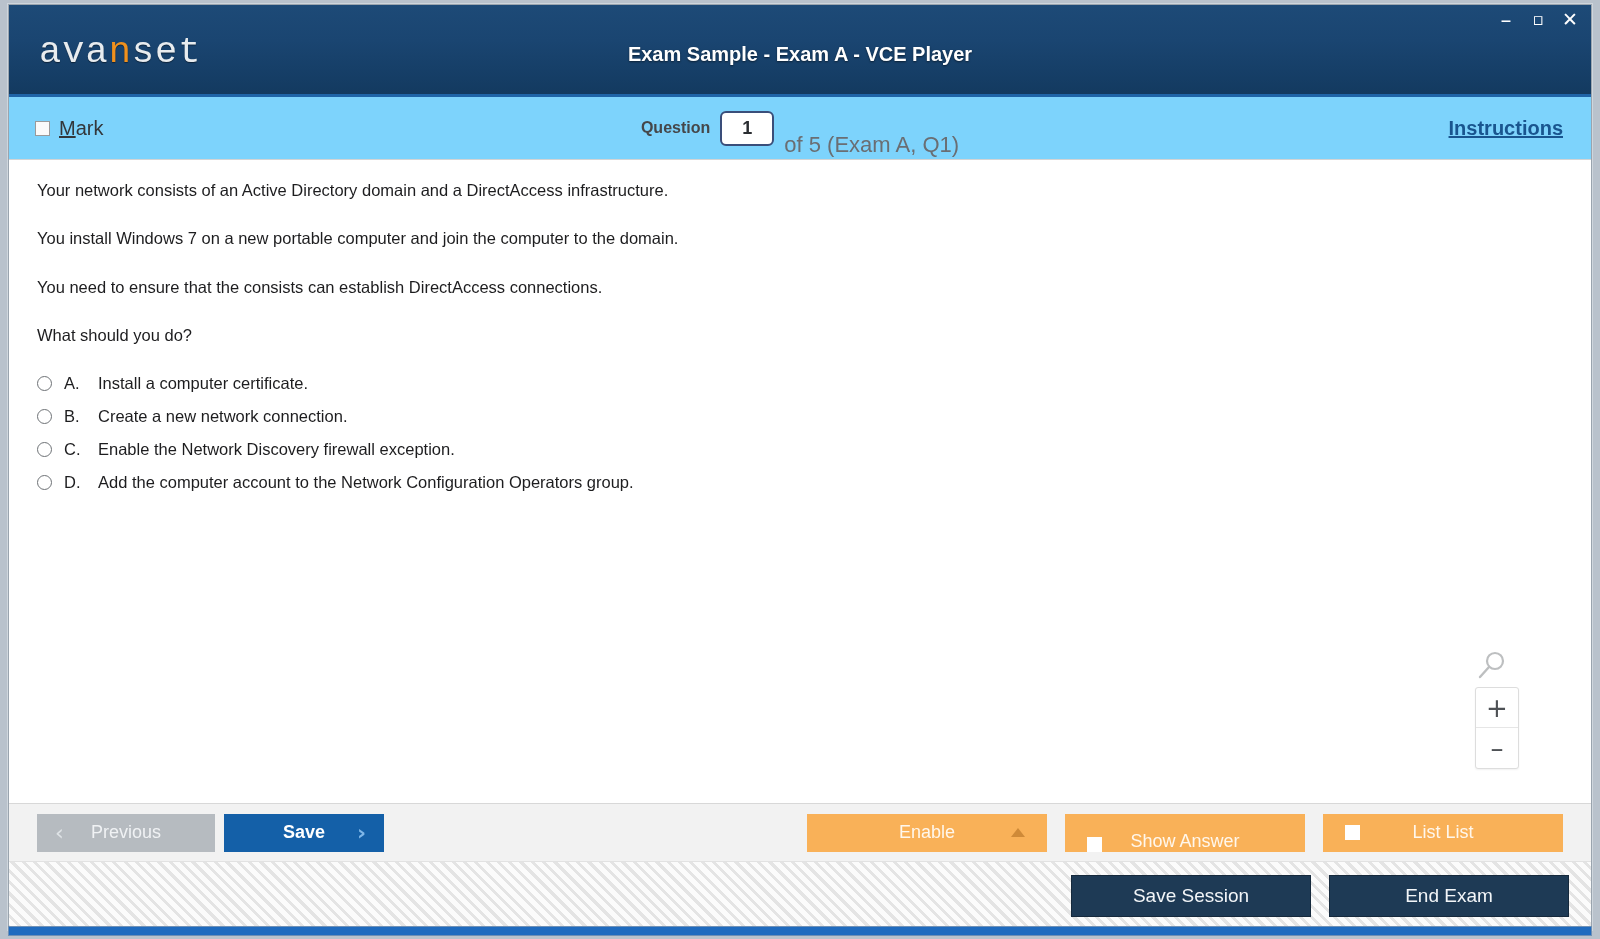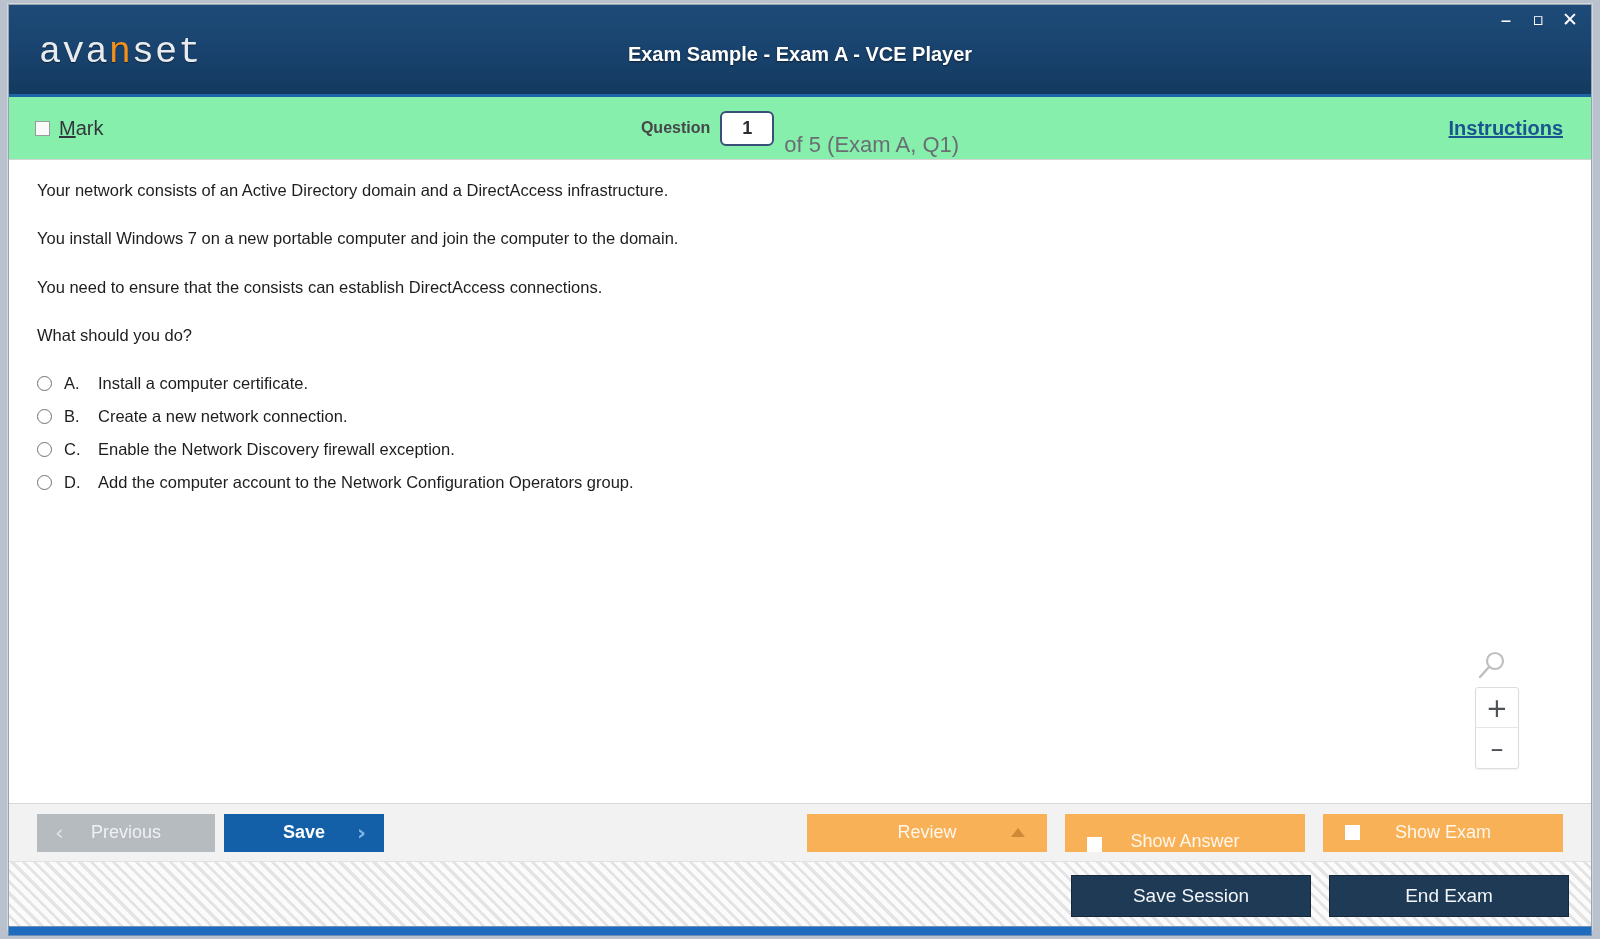--- a/index.html
+++ b/index.html
@@ -79,21 +79,21 @@
     font-family: "DejaVu Sans", sans-serif;
   }
   .win-btn.min { font-size: 22px; align-items: flex-start; padding-top: 2px;}
   .win-btn.close { font-size: 19px; font-weight: bold; }
 
   
   .qbar {
     position: relative;
     flex: 0 0 63px;
     height: 63px;
-    background: #86efac;
+    background: #7dd3fc;
     border-bottom: 1px solid #d4d4d4;
     display: flex;
     align-items: center;
   }
   .mark-wrap {
     display: flex;
     align-items: center;
     gap: 9px;
     margin-left: 26px;
     cursor: pointer;
@@ -421,30 +421,30 @@
       <span class="chev">‹</span>
       <span>Previous</span>
     </button>
     <button class="btn btn-next">
       <span>Save</span>
       <span class="chev">›</span>
     </button>
 
     <div class="nav-right">
       <button class="btn btn-orange btn-review">
-        <span>Review</span>
+        <span>Enable</span>
         <span class="tri"></span>
       </button>
       <button class="btn btn-orange btn-answer">
         <span class="sq"></span>
         <span>Show Answer</span>
       </button>
       <button class="btn btn-orange btn-list">
         <span class="sq"></span>
-        <span>Show Exam</span>
+        <span>List List</span>
       </button>
     </div>
   </div>
 
   <div class="statusbar">
     <button class="btn btn-dark">Save Session</button>
     <button class="btn btn-dark">End Exam</button>
   </div>
 
 </div>

